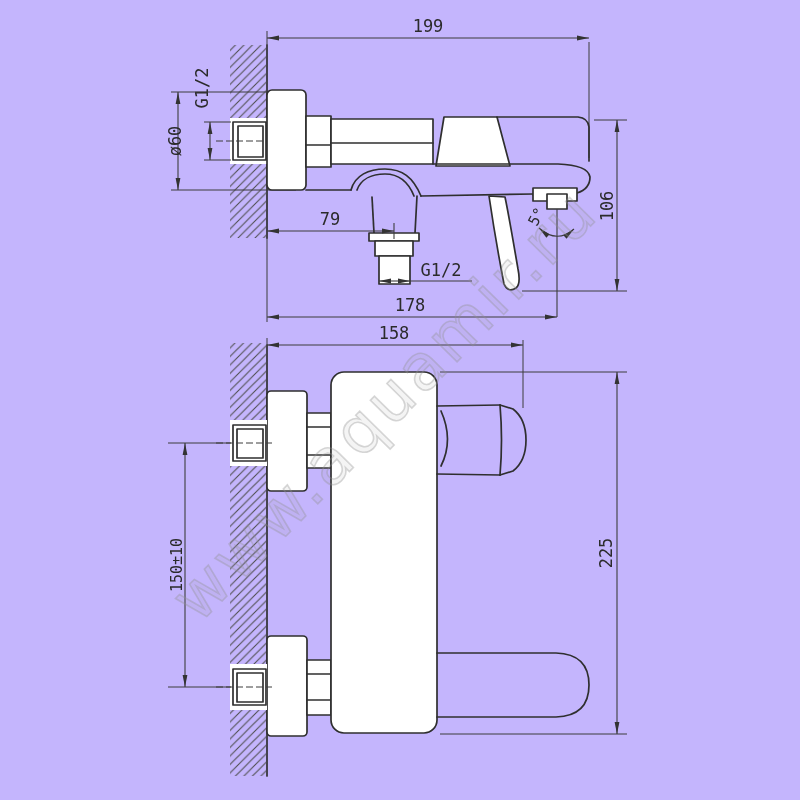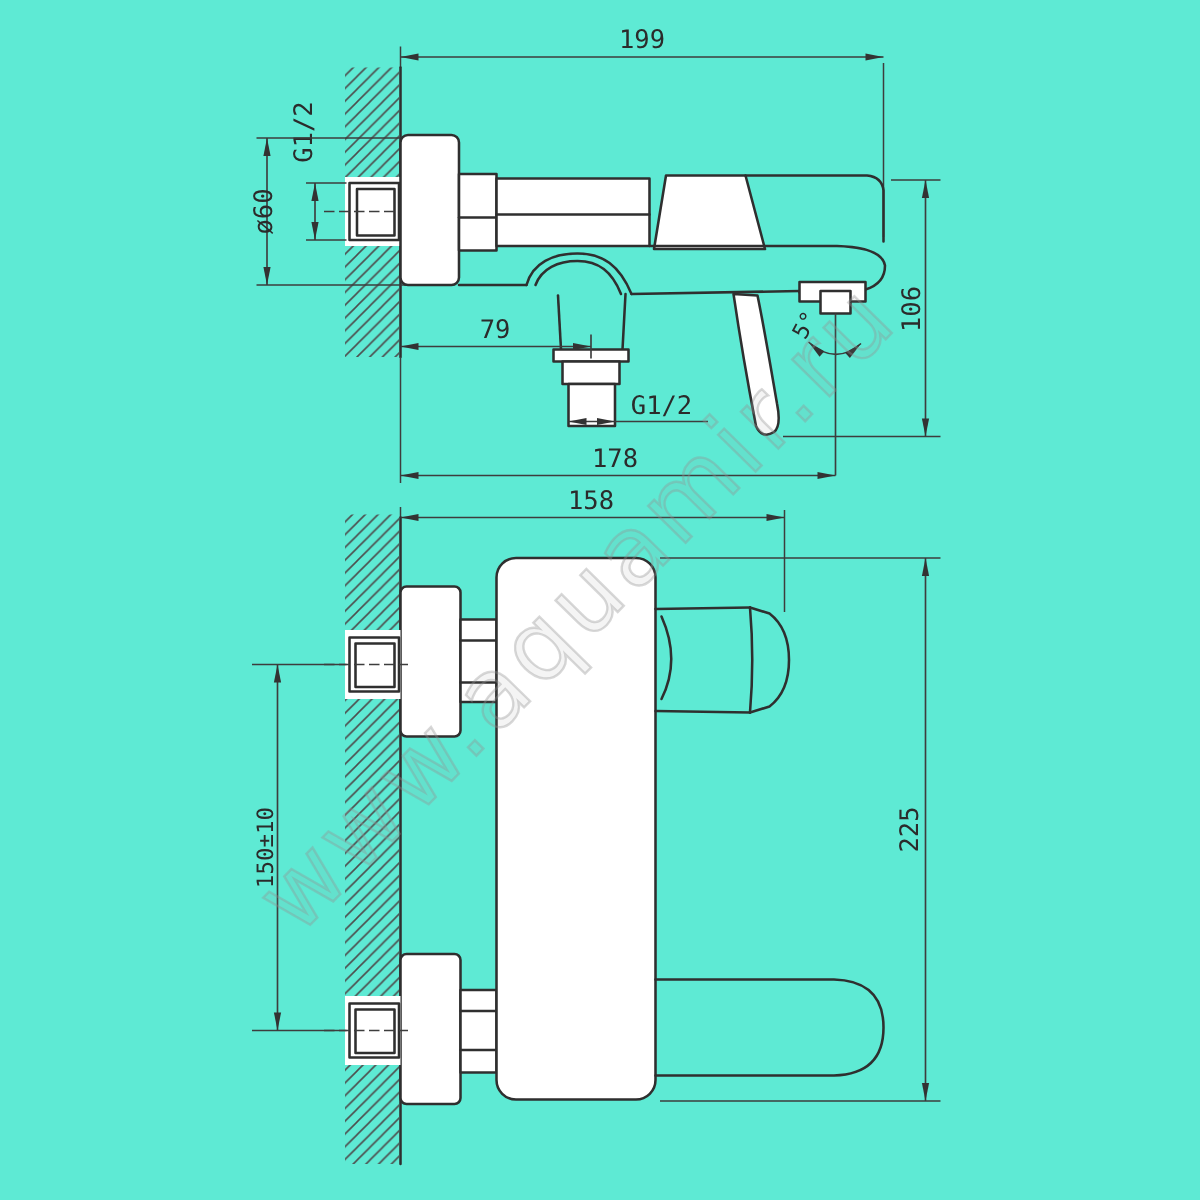--- a/index.html
+++ b/index.html
@@ -1,16 +1,16 @@
 <!DOCTYPE html>
 <html><head>
 <meta charset="utf-8">
 <style>
   html,body{margin:0;padding:0;background:#ffffff;}
-  .stage{width:800px;height:800px;position:relative;background:#5eead4;overflow:hidden;}
+  .stage{width:800px;height:800px;position:relative;background:#c4b5fd;overflow:hidden;}
   svg{display:block;}
   .out{stroke:#2f2f2f;stroke-width:1.7;fill:none;stroke-linecap:round;stroke-linejoin:round;}
   .outf{stroke:#2f2f2f;stroke-width:1.7;fill:#ffffff;stroke-linecap:round;stroke-linejoin:round;}
   .dim{stroke:#3d3d3d;stroke-width:1.1;fill:none;}
   .thin{stroke:#3d3d3d;stroke-width:1;fill:none;}
   .dash{stroke:#3d3d3d;stroke-width:1;fill:none;stroke-dasharray:7 3;}
   text.d{font-family:"DejaVu Sans Mono",monospace;font-size:17px;fill:#2b2b2b;text-anchor:middle;}
   text.ds{font-family:"DejaVu Sans Mono",monospace;font-size:15px;fill:#2b2b2b;text-anchor:middle;}
   text.wm{font-family:"DejaVu Sans",sans-serif;font-size:64px;letter-spacing:4px;text-anchor:middle;
           fill:rgba(150,150,150,0.10);stroke:rgba(148,148,148,0.36);stroke-width:1.6px;}

